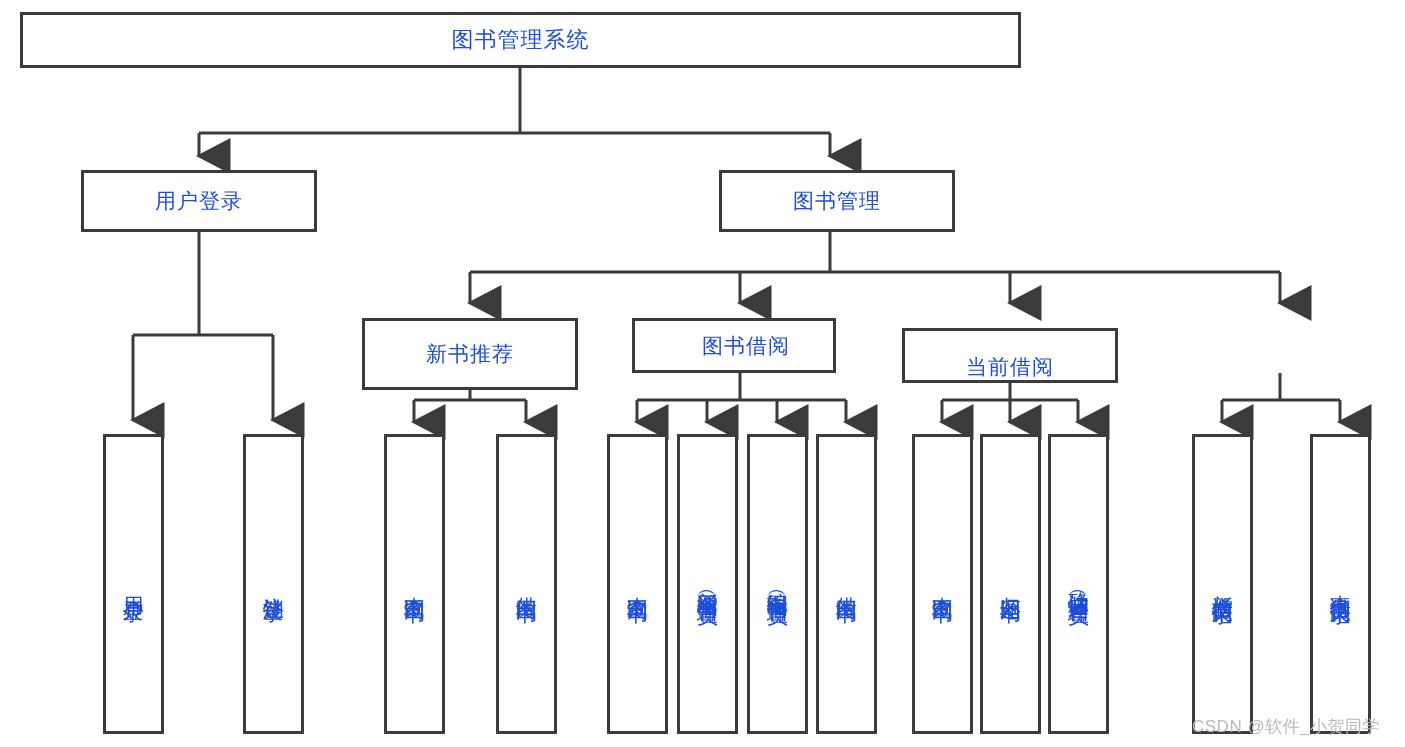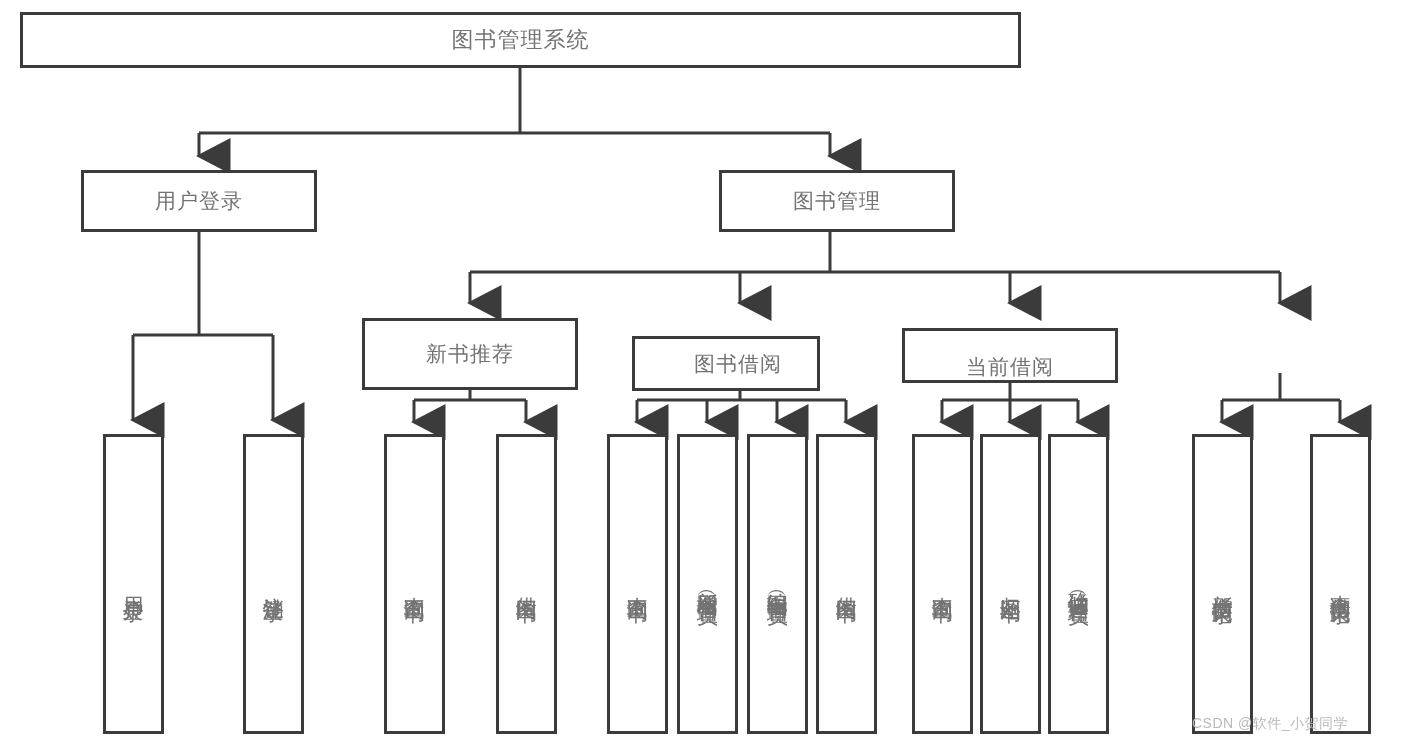--- a/index.html
+++ b/index.html
@@ -18,34 +18,34 @@
     display:flex;
     align-items:center;
     justify-content:center;
     color:#1a1a1a;
   }
   .node .lbl{
     font-size:21px;
     line-height:1.22;
     letter-spacing:1px;
     white-space:nowrap;
-    color:#737373;
+    color:#1d4ed8;
   }
   .node.vertical .lbl{
     writing-mode:vertical-rl;
     text-orientation:upright;
     white-space:normal;
     letter-spacing:2px;
     font-size:21px;
     max-height:268px;
   }
   .node.root .lbl{font-size:22px;}
   .watermark{
     position:absolute;
-    font-size:14px;
+    font-size:17px;
     color:#b9b9b9;
     letter-spacing:0.5px;
     white-space:nowrap;
     pointer-events:none;
   }
 </style>
 </head>
 <body>
 
 <div id="diagram-root">
@@ -110,21 +110,21 @@
   <div class="node" style="left:81px;top:170px;width:236px;height:62px;">
     <span class="lbl">用户登录</span>
   </div>
   <div class="node" style="left:711px;top:170px;width:236px;height:62px;margin-left:8px;">
     <span class="lbl">图书管理</span>
   </div>
 
   <div class="node" style="left:362px;top:318px;width:216px;height:72px;">
     <span class="lbl">新书推荐</span>
   </div>
-  <div class="node" style="left:632px;top:336px;width:188px;height:55px;padding-left:24px;">
+  <div class="node" style="left:632px;top:318px;width:204px;height:55px;padding-left:24px;">
     <span class="lbl">图书借阅</span>
   </div>
   <div class="node" style="left:902px;top:328px;width:216px;height:55px;align-items:flex-end;">
     <span class="lbl">当前借阅</span>
   </div>
 
   <div class="node vertical" style="left:103px;top:434px;width:61px;height:300px;">
     <span class="lbl">用户登录</span>
   </div>
   <div class="node vertical" style="left:243px;top:434px;width:61px;height:300px;">

